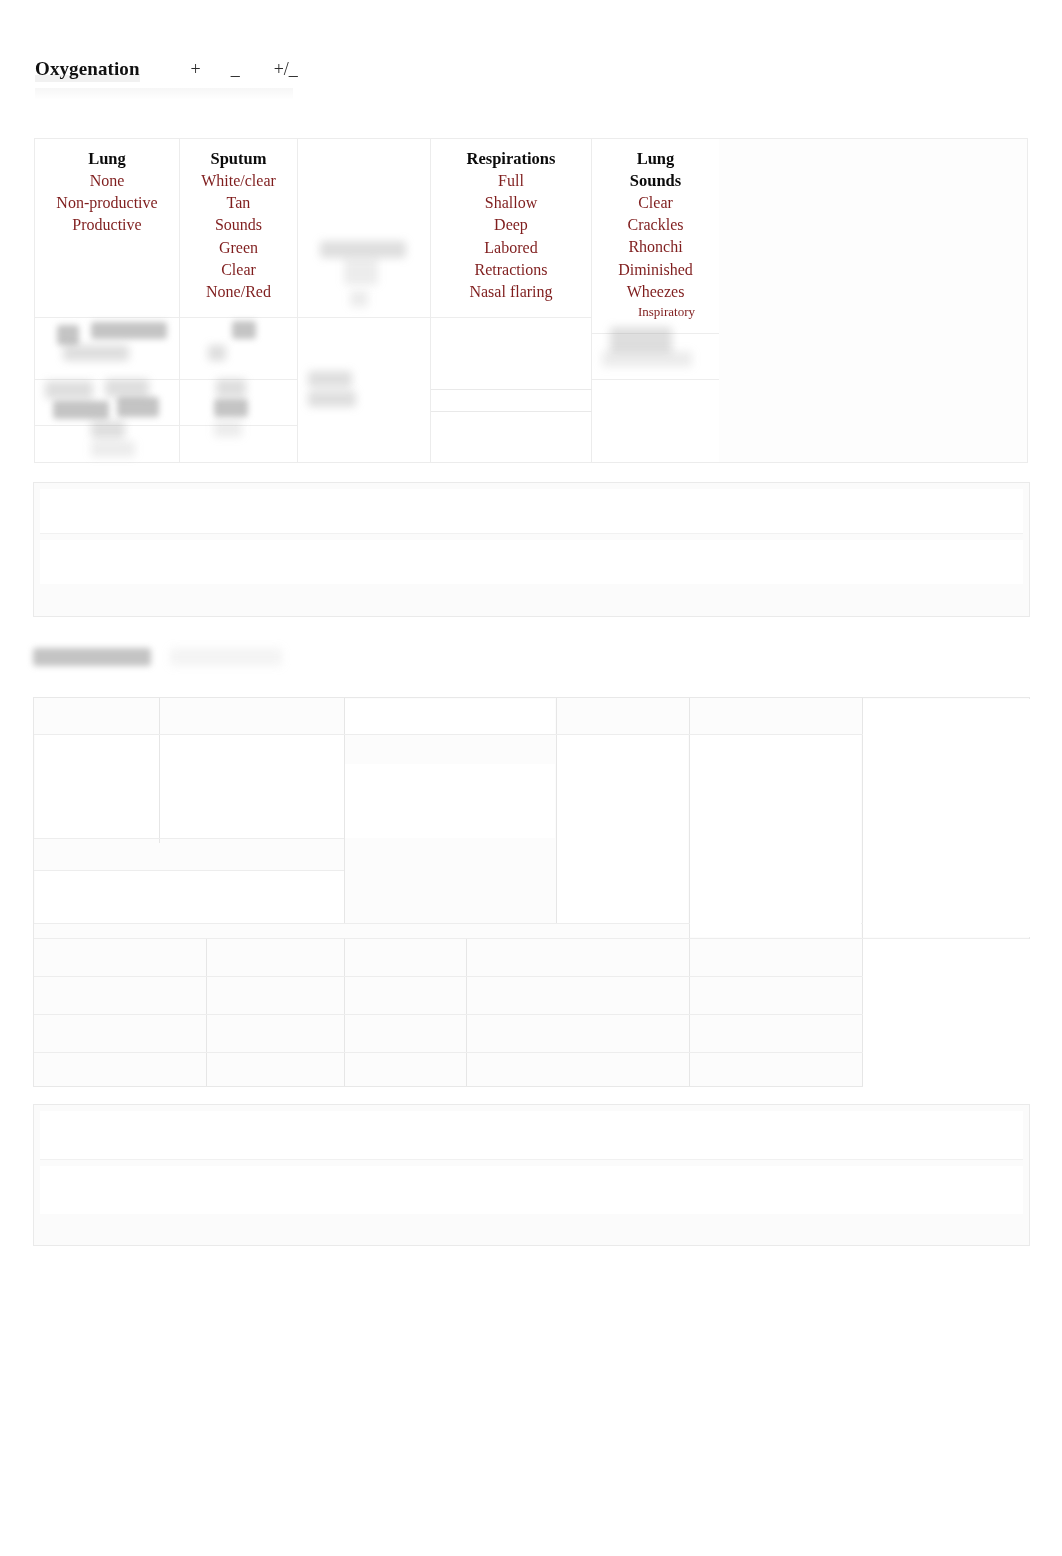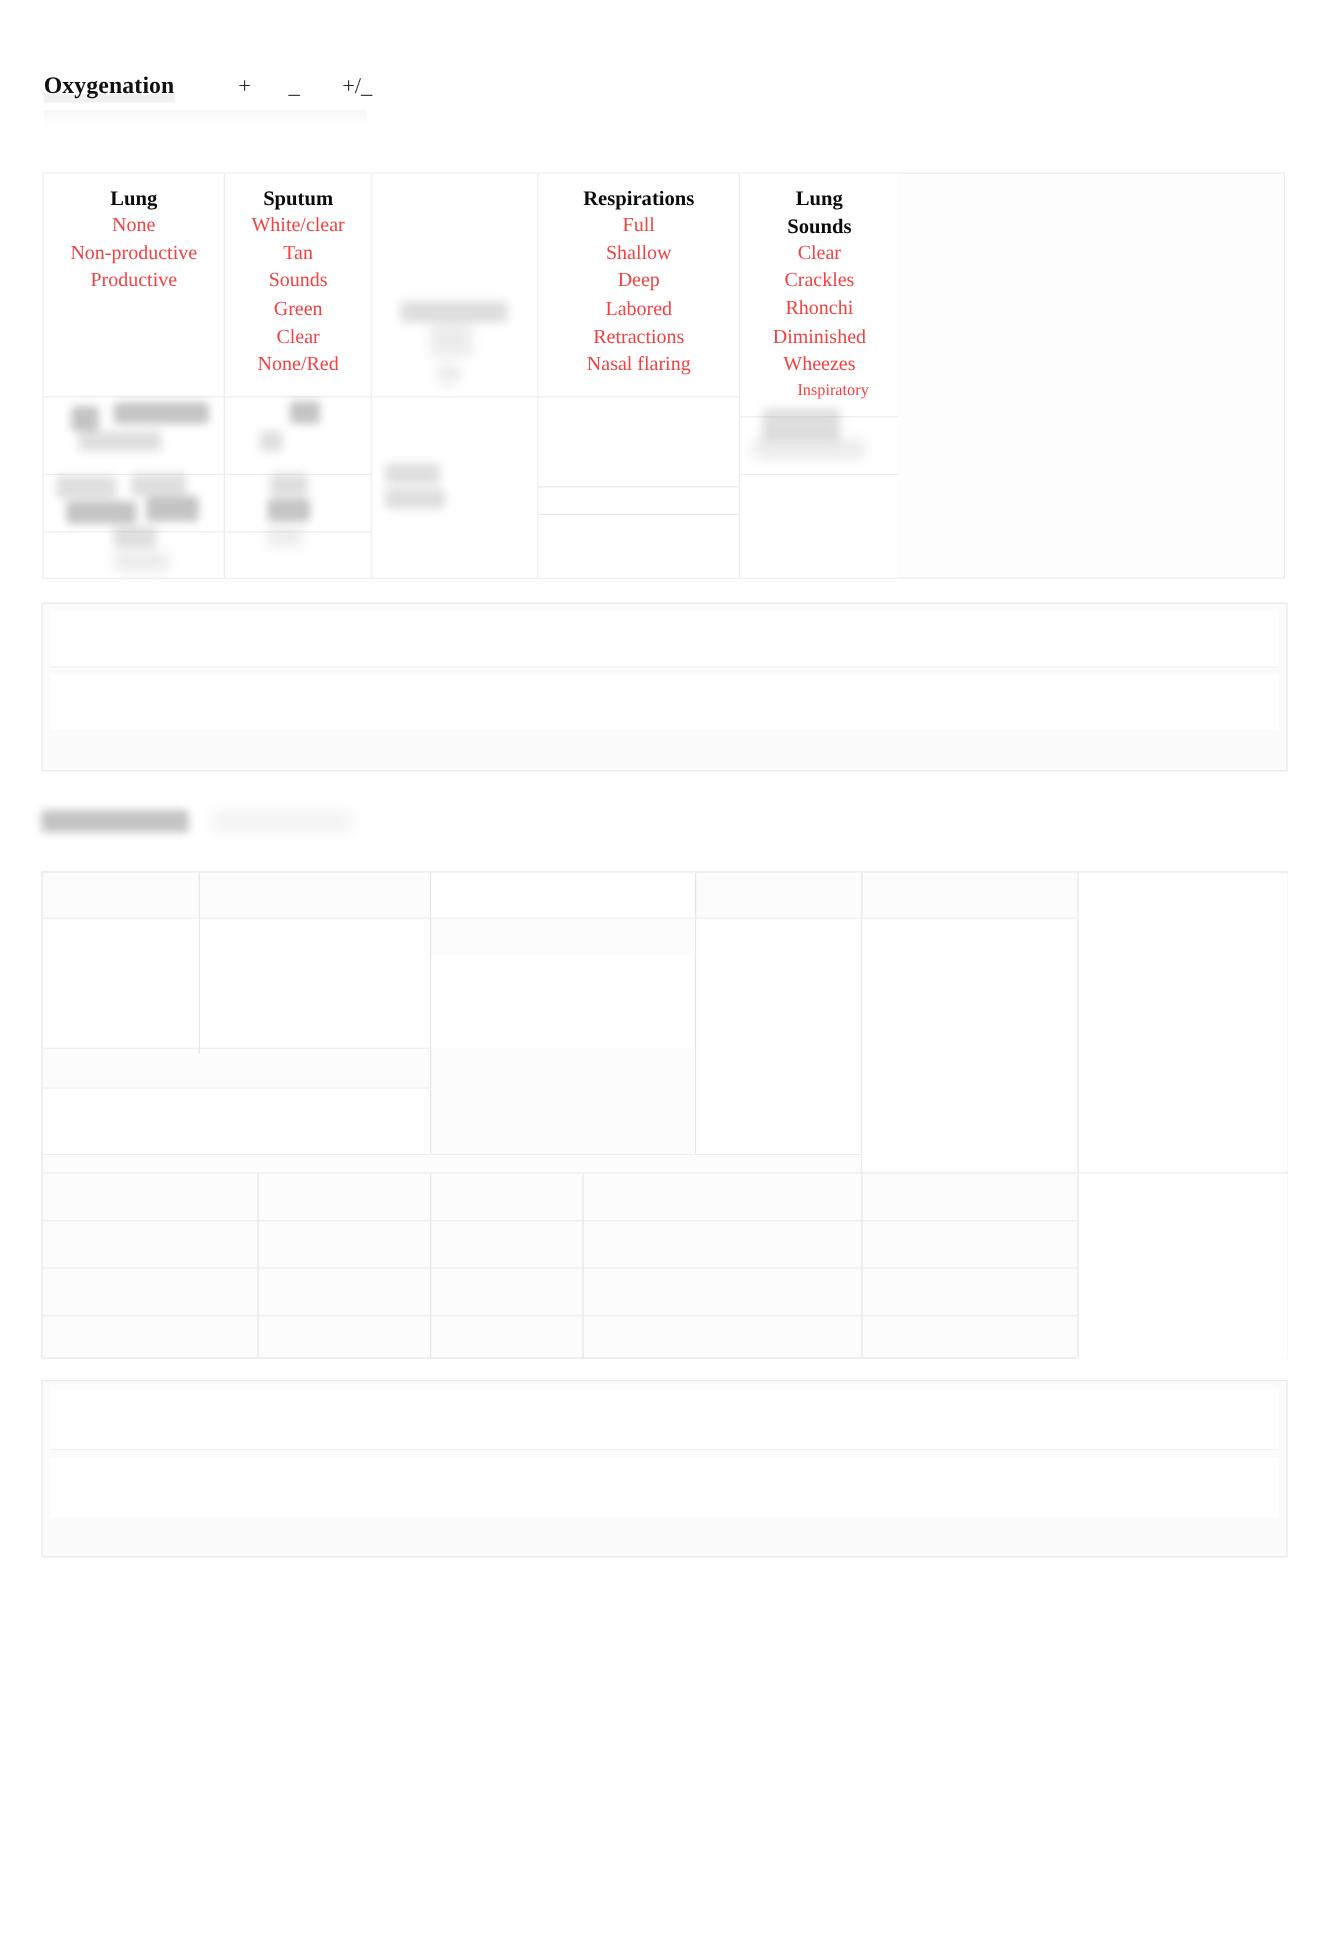--- a/index.html
+++ b/index.html
@@ -78,21 +78,21 @@
   }
   .col-head {
     font-weight: bold;
     font-size: 16.5px;
     line-height: 1.33;
     color: #0b0b0b;
   }
   .opt {
     font-size: 16px;
     line-height: 1.39;
-    color: #ef4444;
+    color: #7f1d1d;
     white-space: nowrap;
   }
   .opt.small {
     font-size: 13px;
     padding-left: 22px;
   }
 
   .c-cough       { width: 145px; }
   .c-sputum      { width: 118px; }
   .c-amount      { width: 133px; }

